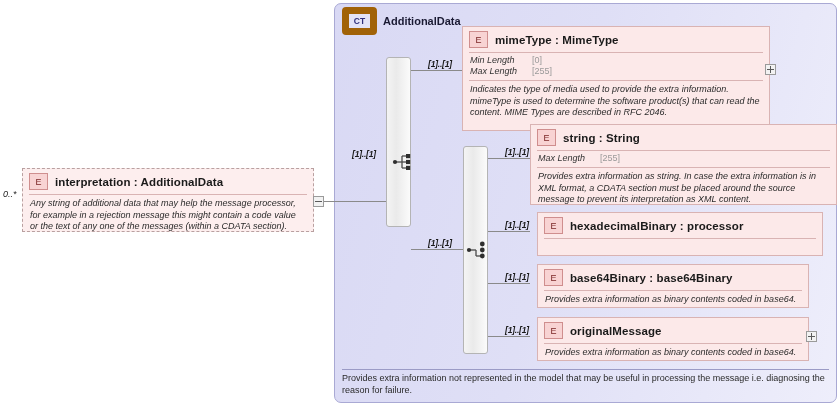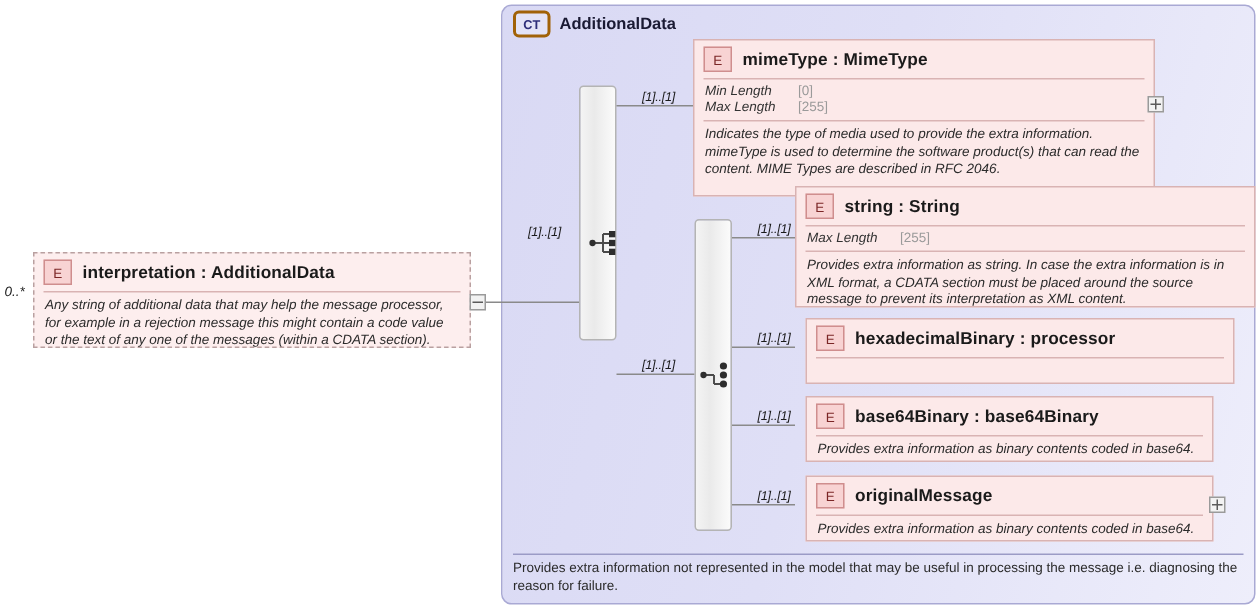--- a/index.html
+++ b/index.html
@@ -26,21 +26,21 @@
   .e-icon{
     display:inline-flex;align-items:center;justify-content:center;
     width:17px;height:15px;flex:none;
     border:1px solid #cf8e8e;background:#f8d3d3;
     font-size:9px;font-weight:normal;font-style:normal;color:#7a2626;
     font-family:"Liberation Sans",sans-serif;
   }
   .ct-icon{
     display:inline-flex;align-items:center;justify-content:center;
     width:21px;height:14px;flex:none;
-    border:2px solid #a16207;border-radius:4px;background:#e3e3f6;
+    border:7px solid #a16207;border-radius:4px;background:#e3e3f6;
     font-size:8.5px;font-weight:bold;color:#2f2f7a;
   }
   .rule{height:0;border-top:1px solid #d9b3b3;margin:0 6px;}
   .facets{
     padding:2px 7px 3px 7px;
     font-size:9px;font-style:italic;color:#333;
     line-height:11px;
   }
   .facet-row{display:flex;}
   .facet-name{width:62px;}
@@ -73,21 +73,21 @@
     border:1px solid #b4b4b4;border-radius:3px;
     background:linear-gradient(to right,#f4f4f4 0%,#eaeaea 40%,#fbfbfb 100%);
   }
   .mg-icon{position:absolute;width:22px;height:20px;}
 
   
   .ln{position:absolute;background:#8a8a8a;}
   .ln.h{height:1px;}
   .card{
     position:absolute;
-    font-size:8.5px;font-style:italic;font-weight:normal;color:#1a1a1a;
+    font-size:8.5px;font-style:italic;font-weight:bold;color:#1a1a1a;
     white-space:nowrap;letter-spacing:-.2px;
   }
   .occ{
     position:absolute;
     font-size:9px;font-style:italic;color:#1a1a1a;white-space:nowrap;
   }
 
   
   .exp{
     position:absolute;width:11px;height:11px;box-sizing:border-box;

